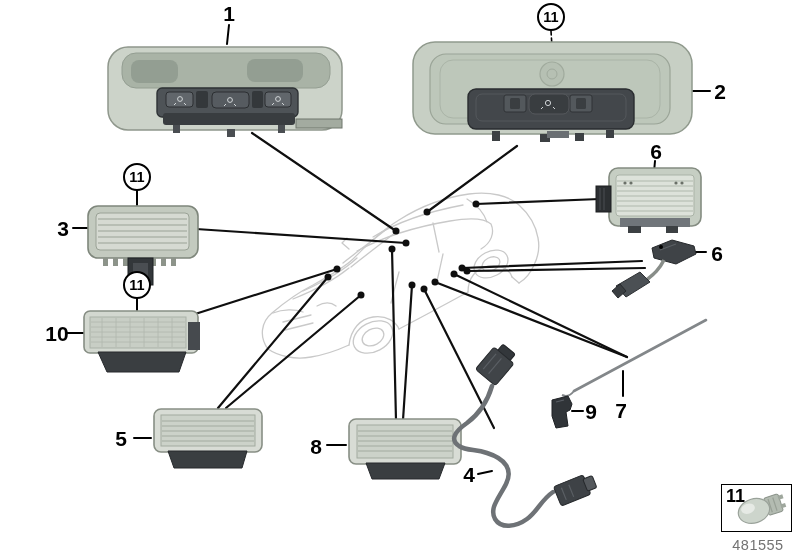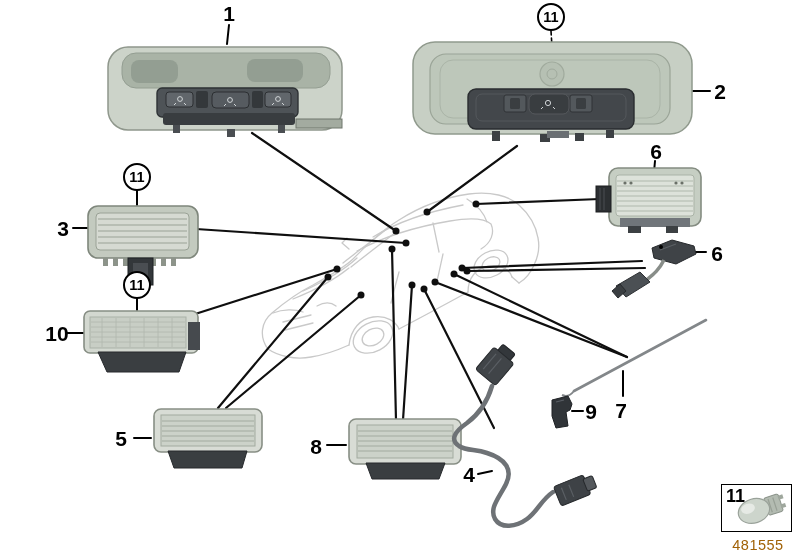--- a/index.html
+++ b/index.html
@@ -8,21 +8,21 @@
   .canvas svg{position:absolute;left:0;top:0;}
   .callout{position:absolute;transform:translate(-50%,-50%);font-weight:bold;
            font-size:21px;color:#000;line-height:1;user-select:none;}
   .callout-circle{position:absolute;transform:translate(-50%,-50%);width:24px;height:24px;
            border:2.4px solid #000;border-radius:50%;background:#fff;font-weight:bold;
            font-size:14.5px;display:flex;align-items:center;justify-content:center;line-height:1;}
   .legend-box{position:absolute;left:721px;top:484px;width:71px;height:48px;
            border:1.6px solid #000;background:#fff;box-sizing:border-box;}
   .legend-num{position:absolute;left:4px;top:1px;font-weight:bold;font-size:18px;}
   .doc-number{position:absolute;left:722px;top:537px;width:72px;text-align:center;
-           font-size:14.5px;color:#a16207;letter-spacing:.5px;}
+           font-size:14.5px;color:#737373;letter-spacing:.5px;}
 </style>
 </head>
 <body>
 
 <div class="canvas">
 
 <svg width="800" height="560" viewBox="0 0 800 560">
 
   <g fill="none" stroke="#c9c9c9" stroke-width="1.3" stroke-linecap="round" stroke-linejoin="round">
     <path d="M268,349 C259,337 261,322 272,313 C285,302 299,292 313,285 C331,275 345,267 353,259 C367,245 381,231 399,220 C421,206 447,197 469,194 C491,191 509,196 519,205 C529,214 536,226 538,238 C540,248 538,257 534,265 C531,272 526,279 519,283"></path>

